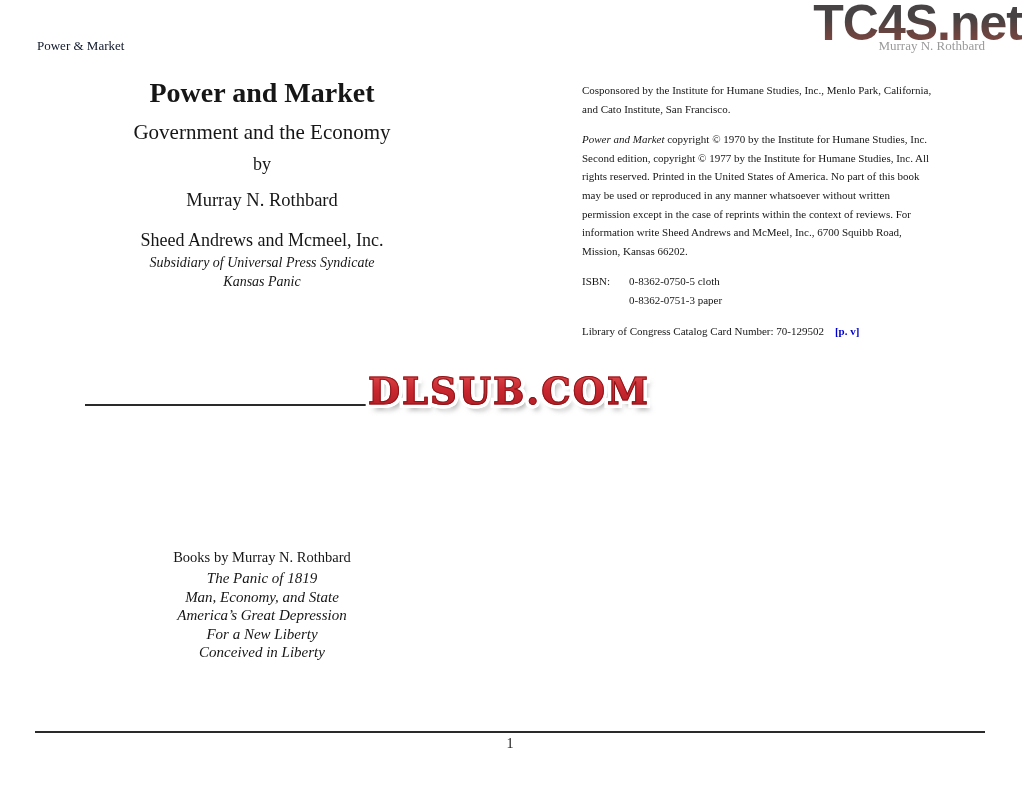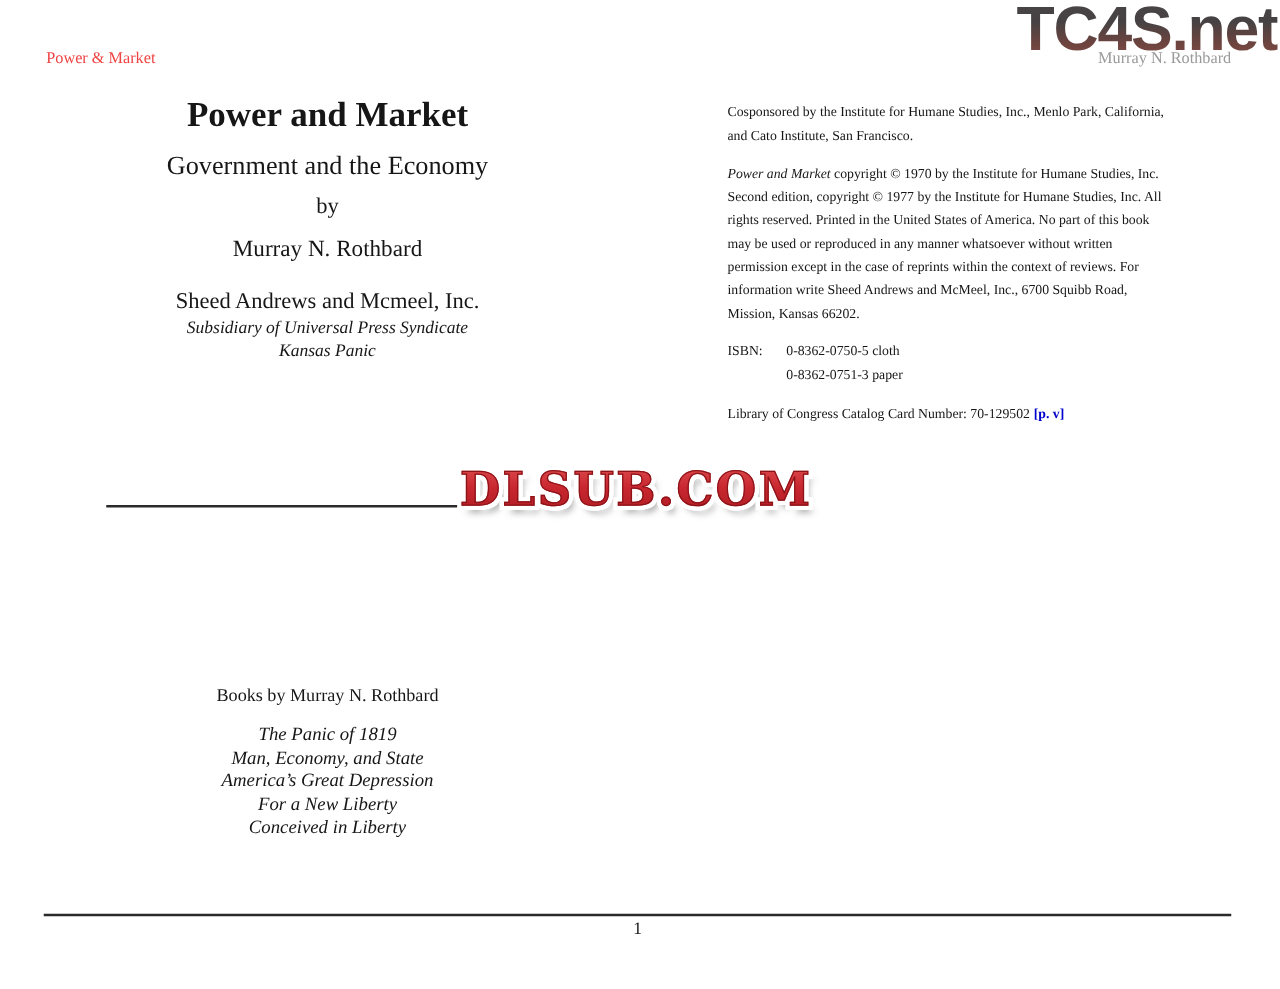--- a/index.html
+++ b/index.html
@@ -3,21 +3,21 @@
 <meta charset="utf-8">
 <style>
   html,body { margin:0; padding:0; background:#ffffff; }
   .page {
     position:relative; width:1024px; height:791px; background:#ffffff;
     font-family:"Liberation Serif","DejaVu Serif",serif; color:#161616;
     overflow:hidden;
   }
 
   
-  .run-head { position:absolute; top:38px; font-size:13px; color:#ef4444; z-index:3; }
+  .run-head { position:absolute; top:38px; font-size:13px; color:#0f172a; z-index:3; }
   .run-left { left:37px; }
   .run-right { right:39px; color:#9a9a9a; text-shadow:0 0 2px rgba(255,255,255,.65); }
 
   
   .wm-tc4s {
     position:absolute; top:-6px; right:2px; z-index:2;
     font-family:"Liberation Sans","DejaVu Sans",sans-serif;
     font-weight:bold; font-size:50px; letter-spacing:-1px;
     color:#5a423e;
   }
@@ -38,21 +38,21 @@
   .publisher-sub, .publisher-city { font-size:14px; font-style:italic; line-height:19px; }
 
   
   .copy-col { position:absolute; left:582px; top:81px; width:358px; font-size:11px; line-height:18.6px; }
   .copy-col p { margin:0 0 12px 0; }
   .it { font-style:italic; }
   .isbn-row { display:flex; margin:10px 0 12px 0; }
   .isbn-label { width:47px; flex:none; }
   .isbn-lines { display:flex; flex-direction:column; }
   .loc-line { margin:0; }
-  .page-link { color:#0000cc; font-weight:bold; margin-left:3px; text-decoration:none; cursor:pointer; }
+  .page-link { color:#0000cc; font-weight:bold; margin-left:11px; text-decoration:none; cursor:pointer; }
 
   
   .mid-rule { position:absolute; left:85px; top:404px; width:290px; border-top:2px solid #2a2a2a; }
 
   .wm-outline { position:absolute; z-index:5; white-space:nowrap; }
   .wm-outline .stroke {
     position:absolute; left:0; top:0; color:#ffffff;
     -webkit-text-stroke:8px #ffffff;
     text-shadow:
       -3px -3px 0 #fff, 3px -3px 0 #fff, -3px 3px 0 #fff, 3px 3px 0 #fff,
@@ -70,21 +70,21 @@
   @supports (-webkit-background-clip: text) {
     .wm-dlsub .fill {
       background:linear-gradient(180deg,#e05252 0%,#c92730 48%,#ab1a20 100%);
       -webkit-background-clip:text; background-clip:text; color:transparent;
     }
   }
 
   
   .books-block { position:absolute; left:37px; top:548px; width:450px; text-align:center;font-family:Liberation Serif, serif; }
   .books-heading { font-size:14.5px; line-height:19px; }
-  .books-list { margin-top:12px; font-style:italic; font-size:15px; line-height:18.6px; }
+  .books-list { margin-top:2px; font-style:italic; font-size:15px; line-height:18.6px; }
 
   
   .foot-rule { position:absolute; left:35px; top:731px; width:950px; border-top:2px solid #2a2a2a; }
   .page-number { position:absolute; left:35px; top:736px; width:950px; text-align:center; font-size:14px; }
 
   .wm-traders {
     right:10px; top:742px;
     font-family:"DejaVu Sans","Liberation Sans",sans-serif;
     font-weight:bold; font-size:31px; letter-spacing:0; line-height:40px;
   }

